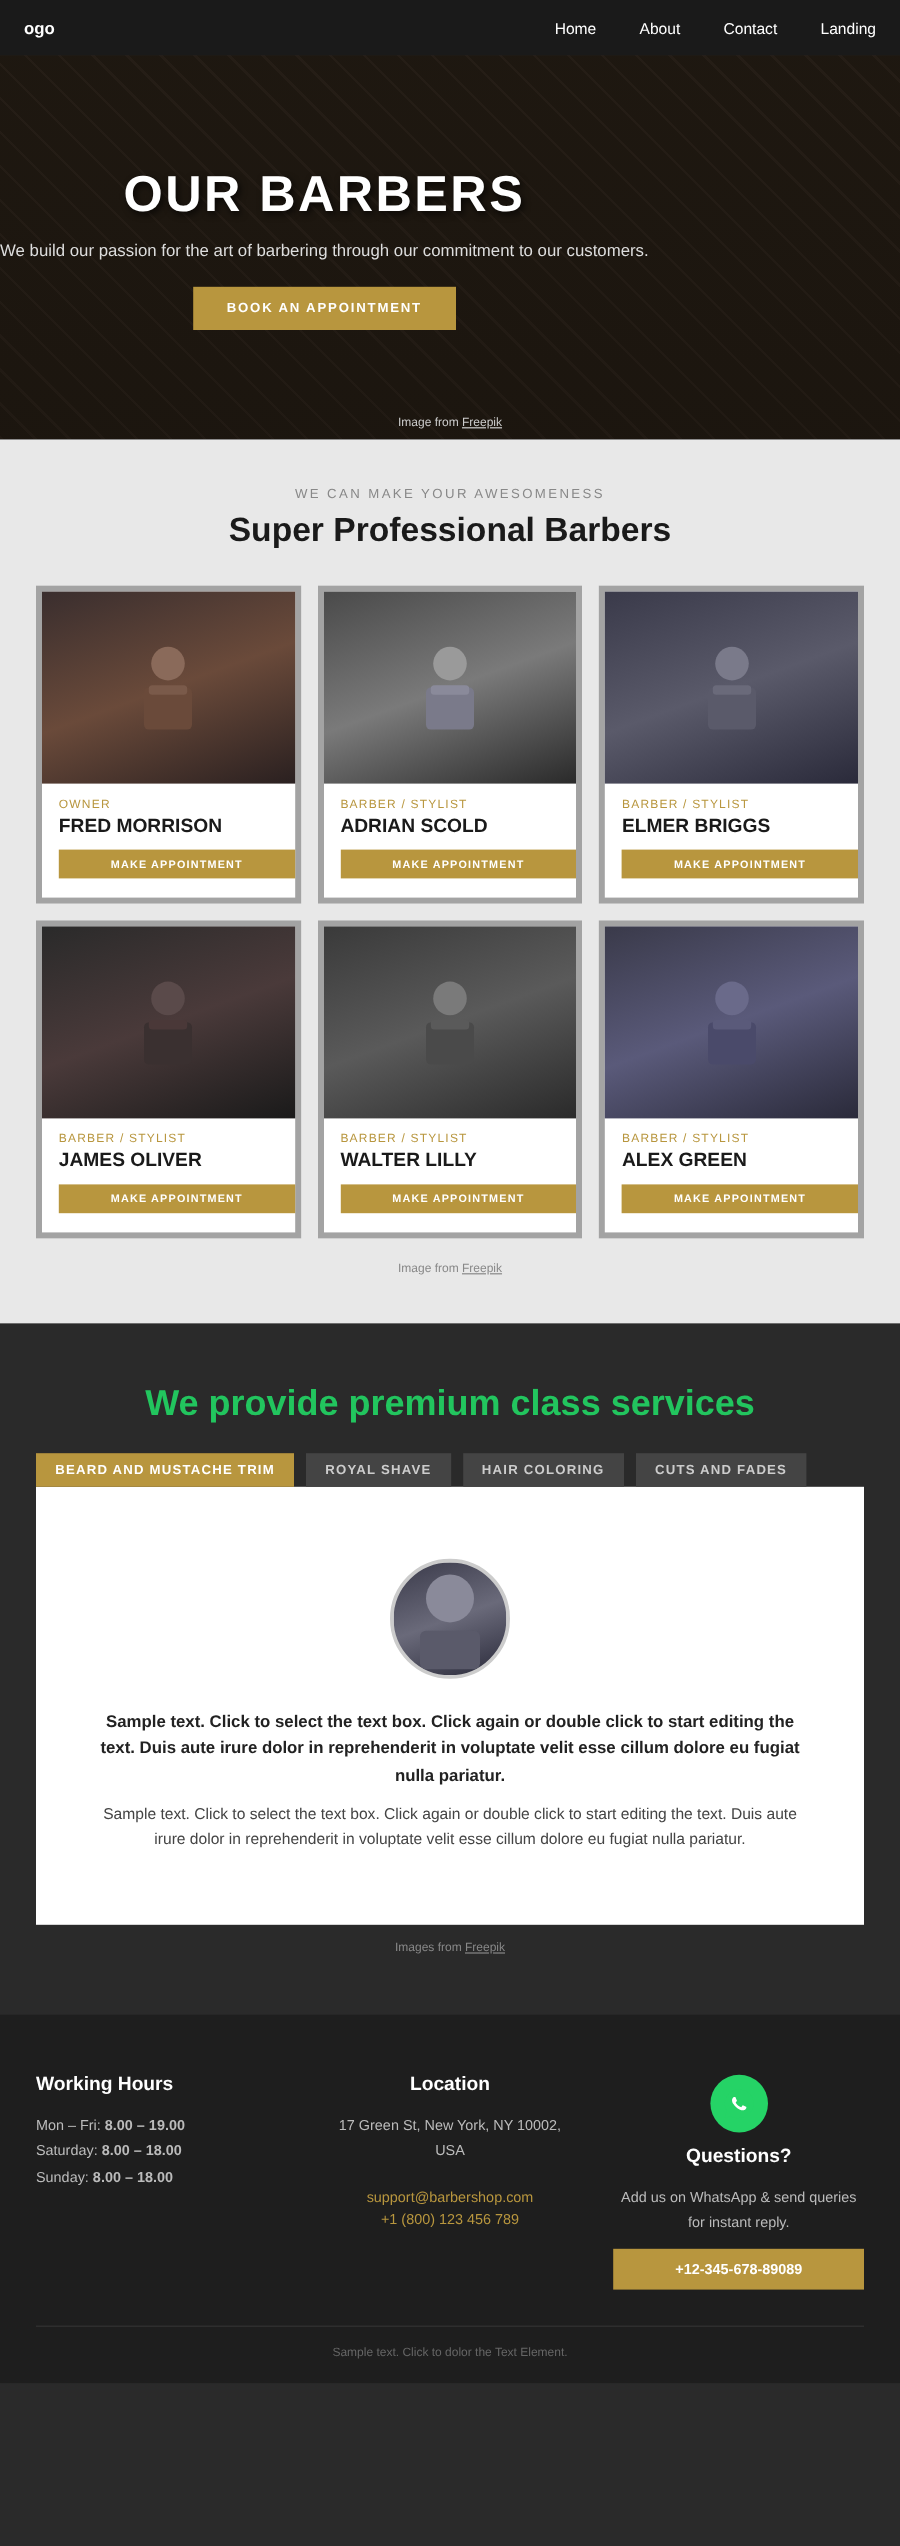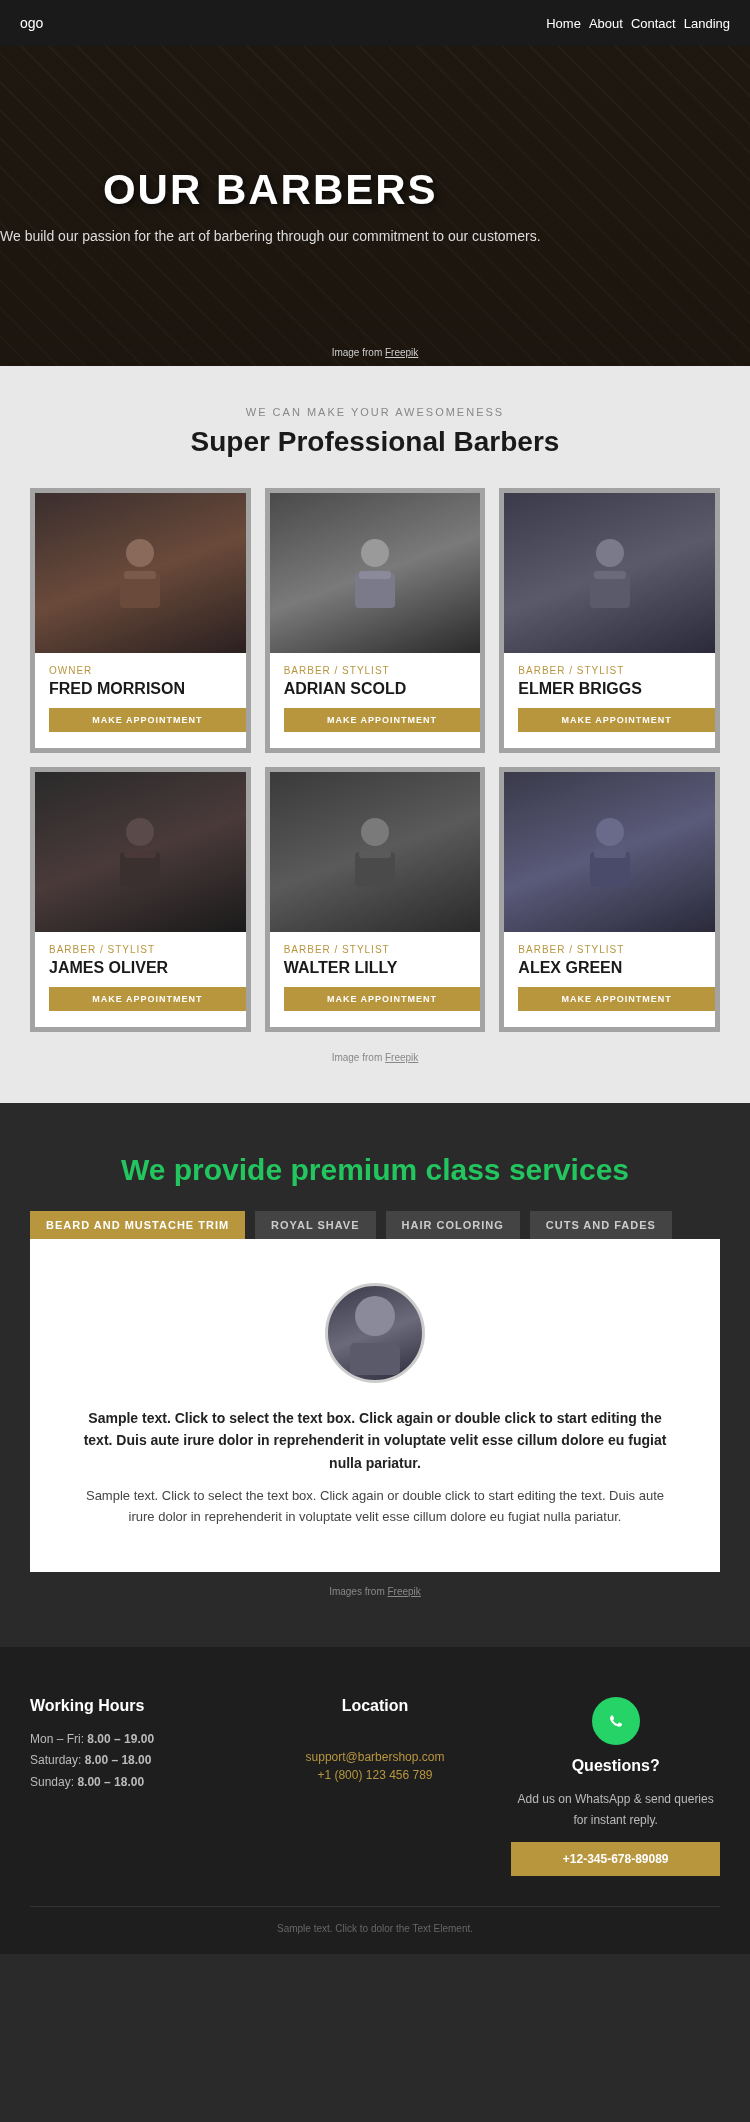--- a/index.html
+++ b/index.html
@@ -9,22 +9,22 @@
     nav {
       background: #1a1a1a;
       display: flex;
       align-items: center;
       justify-content: space-between;
       padding: 0 20px;
       height: 46px;
       position: relative;
       z-index: 10;
     }
-    .nav-logo { color: #fff; font-size: 14px; font-weight: normal; }
-    .nav-links { display: flex; gap: 8px; }
+    .nav-logo { color: #fff; font-size: 14px; font-weight: bold; }
+    .nav-links { display: flex; gap: 36px; }
     .nav-links a {
       color: #fff;
       text-decoration: none;
       font-size: 13px;
     }
 
     
     .hero {
       position: relative;
       height: 320px;
@@ -194,21 +194,21 @@
       text-transform: uppercase;
       cursor: pointer;
       border: none;
     }
     .tab-btn.active { background: #b8963e; color: #fff; }
     .tab-btn.inactive { background: #444; color: #ccc; }
 
     .service-panel {
       background: #fff;
       color: #222;
-      padding: 44px 50px;
+      padding: 60px 50px;
       text-align: center;
     }
     .service-avatar {
       width: 100px;
       height: 100px;
       border-radius: 50%;
       background: linear-gradient(160deg, #3a3a4a 0%, #6a6a7a 50%, #2a2a3a 100%);
       margin: 0 auto 24px auto;
       display: flex;
       align-items: center;
@@ -311,20 +311,21 @@
     <a href="#">Contact</a>
     <a href="#">Landing</a>
   </div>
 </nav>
 
 <section class="hero">
   <div class="hero-bg"></div>
   <div class="hero-content">
     <h1>OUR BARBERS</h1>
     <p>We build our passion for the art of barbering through our commitment to our customers.</p>
+    <button class="hero-btn">BOOK AN APPOINTMENT</button>
   </div>
   <div class="hero-credit">
     <span>Image from </span><a href="#">Freepik</a>
   </div>
 </section>
 
 <section class="barbers-section">
   <p class="section-eyebrow">WE CAN MAKE YOUR AWESOMENESS</p>
   <h2 class="section-title">Super Professional Barbers</h2>
   <div class="barbers-grid">
@@ -453,20 +454,21 @@
 
     <div class="footer-col">
       <h3>Working Hours</h3>
       <p><span>Mon – Fri:</span> <strong> 8.00 – 19.00</strong></p>
       <p><span>Saturday:</span> <strong> 8.00 – 18.00</strong></p>
       <p><span>Sunday:</span> <strong> 8.00 – 18.00</strong></p>
     </div>
 
     <div class="footer-col center-col">
       <h3>Location</h3>
+      <p>17 Green St, New York, NY 10002, USA</p>
       <br>
       <a href="#" class="email-link">support@barbershop.com</a><br>
       <a href="#" class="phone-link">+1 (800) 123 456 789</a>
     </div>
 
     <div class="footer-col center-col">
       <div class="whatsapp-icon">
         <svg width="28" height="28" viewBox="0 0 28 28" fill="none" xmlns="http://www.w3.org/2000/svg">
           <path d="M14 2C7.373 2 2 7.373 2 14c0 2.119.553 4.107 1.523 5.832L2 26l4.352-1.504A11.937 11.937 0 0014 26c6.627 0 12-5.373 12-12S20.627 2 14 2z" fill="#25d366"></path>
           <path d="M19.5 16.5c-.3-.15-1.77-.87-2.04-.97-.27-.09-.47-.15-.67.15-.2.3-.77.97-.94 1.17-.17.2-.35.22-.65.07-.3-.15-1.26-.46-2.4-1.47-.89-.79-1.48-1.76-1.66-2.06-.17-.3-.02-.46.13-.6.13-.13.3-.35.45-.52.15-.17.2-.3.3-.5.1-.2.05-.37-.02-.52-.07-.15-.67-1.61-.92-2.2-.24-.58-.49-.5-.67-.51h-.57c-.2 0-.52.07-.79.37-.27.3-1.03 1-1.03 2.46s1.05 2.85 1.2 3.05c.15.2 2.07 3.16 5.02 4.43.7.3 1.25.48 1.67.62.7.22 1.34.19 1.84.11.56-.09 1.77-.72 2.02-1.42.25-.7.25-1.3.17-1.42-.07-.12-.27-.19-.57-.34z" fill="#fff"></path>

